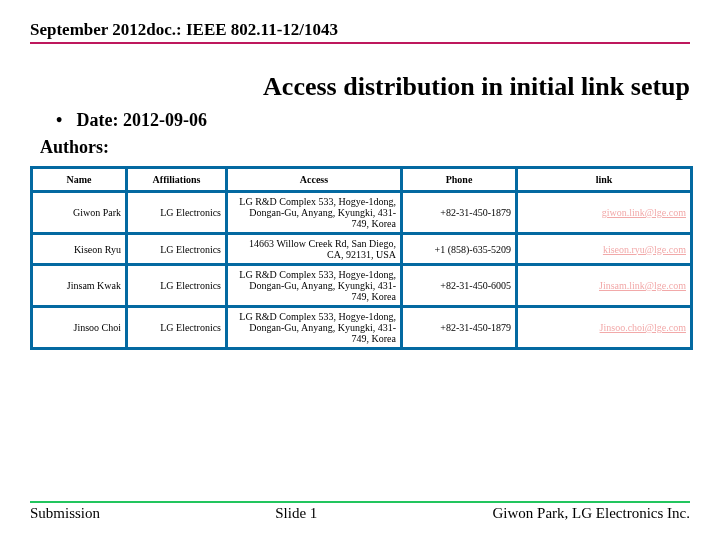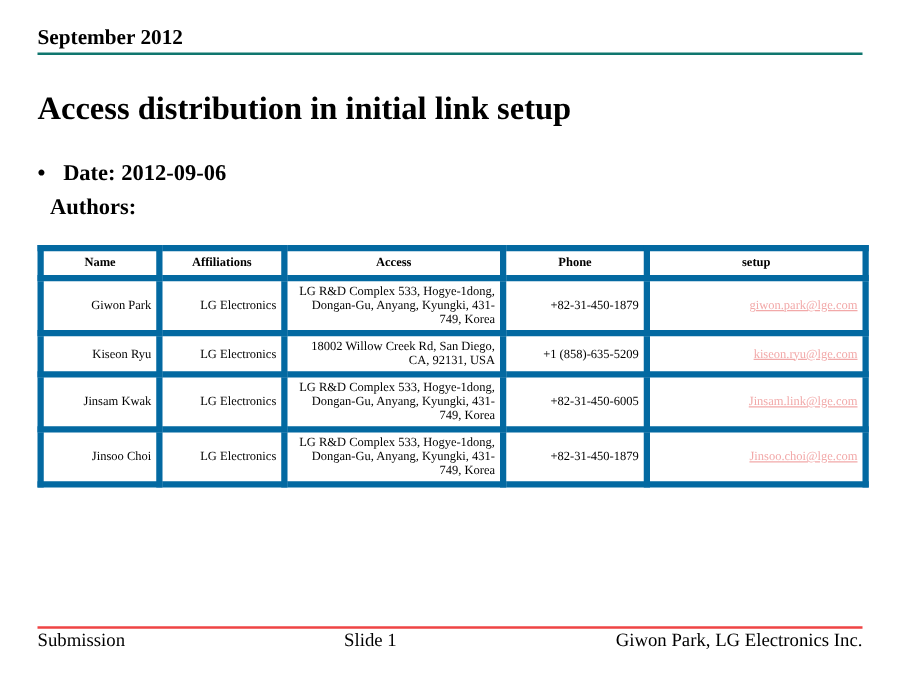--- a/index.html
+++ b/index.html
@@ -9,53 +9,54 @@
     background: #fff;
     font-family: "Times New Roman", Times, serif;
     color: #000;
     position: relative;
     padding: 20px 30px 18px 30px;
   }
   .header-bar {
     display: flex;
     font-weight: bold;
     font-size: 17px;
-    border-bottom: 2px solid #0f766e;
+    border-bottom: 2px solid #be185d;
     padding-bottom: 2px;
   }
   .title {
-    text-align: left;
+    text-align: right;
     font-weight: bold;
     font-size: 26px;
     margin-top: 28px;
-    margin-bottom: 26px;
+    margin-bottom: 8px;
   }
   .date-line {
     font-size: 18px;
     font-weight: bold;
+    margin-left: 26px;
     margin-bottom: 6px;
   }
   .bullet {
     display: inline-block;
     width: 16px;
   }
   .authors-label {
     font-size: 18px;
     font-weight: bold;
     margin-left: 10px;
-    margin-bottom: 20px;
+    margin-bottom: 8px;
   }
   table.authors {
     border-collapse: collapse;
     width: 660px;
     margin-left: 0px;
     table-layout: fixed;
   }
   table.authors th, table.authors td {
-    border: 5px solid #0369a1;
+    border: 3px solid #0369a1;
     font-size: 10px;
     padding: 3px 4px;
     vertical-align: middle;
     text-align: left;
     overflow: hidden;
   }
   table.authors th {
     font-weight: bold;
     text-align: center;
     height: 24px;
@@ -74,29 +75,30 @@
     text-decoration: underline;
   }
   .footer-bar {
     position: absolute;
     left: 30px;
     right: 30px;
     bottom: 18px;
     display: flex;
     justify-content: space-between;
     font-size: 15px;
-    border-top: 2px solid #ef4444;
+    border-top: 2px solid #22c55e;
     padding-top: 2px;
   }
 </style>
 </head>
 <body>
 
 <div class="header-bar">
   <span>September 2012</span>
+  <span>doc.: IEEE 802.11-12/1043</span>
 </div>
 
 <div class="title">Access distribution in initial link setup</div>
 
 <div class="date-line">
   <span class="bullet">•</span>
   <span>Date: </span><span>2012-09-06</span>
 </div>
 
 <div class="authors-label">Authors:</div>
@@ -108,35 +110,35 @@
       <col class="c-addr">
       <col class="c-phone">
       <col class="c-email">
   </colgroup>
   <thead>
     <tr>
       <th>Name</th>
       <th>Affiliations</th>
       <th>Access</th>
       <th>Phone</th>
-      <th>setup</th>
+      <th>link</th>
     </tr>
   </thead>
   <tbody>
     <tr>
       <td>Giwon Park</td>
       <td>LG Electronics</td>
       <td>LG R&amp;D Complex 533, Hogye-1dong, Dongan-Gu, Anyang, Kyungki, 431-749, Korea</td>
       <td>+82-31-450-1879</td>
-      <td><span class="email-link">giwon.park@lge.com</span></td>
+      <td><span class="email-link">giwon.link@lge.com</span></td>
     </tr>
     <tr>
       <td> Kiseon Ryu</td>
       <td> LG Electronics</td>
-      <td> 18002 Willow Creek Rd, San Diego, CA, 92131, USA</td>
+      <td> 14663 Willow Creek Rd, San Diego, CA, 92131, USA</td>
       <td> +1 (858)-635-5209</td>
       <td><span class="email-link"> kiseon.ryu@lge.com</span></td>
     </tr>
     <tr>
       <td>Jinsam Kwak</td>
       <td>LG Electronics</td>
       <td>LG R&amp;D Complex 533, Hogye-1dong, Dongan-Gu, Anyang, Kyungki, 431-749, Korea</td>
       <td>+82-31-450-6005</td>
       <td><span class="email-link">Jinsam.link@lge.com</span></td>
     </tr>

